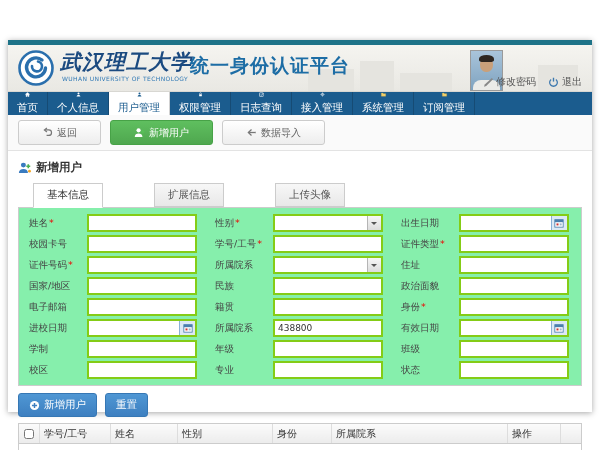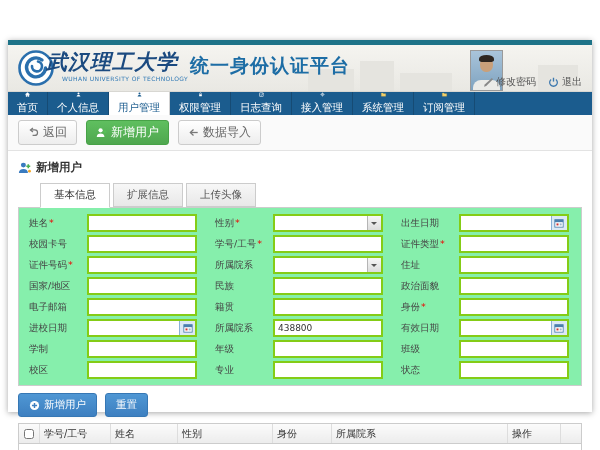--- a/index.html
+++ b/index.html
@@ -14,21 +14,21 @@
   .topbar{height:5px;background:#1e7388;}
   
   .hdr{position:relative;height:46px;background:linear-gradient(#f5f4f0,#e9e8e3);
     border-bottom:1px solid #d8d7d2;overflow:hidden;}
   .bld{position:absolute;bottom:0;background:#e5e4df;}
   .b1{left:300px;width:46px;height:22px;}
   .b2{left:352px;width:34px;height:30px;}
   .b3{left:392px;width:52px;height:18px;}
   .b4{left:530px;width:40px;height:26px;}
   .logo{position:absolute;left:10px;top:5px;width:36px;height:36px;}
-  .uni-cn{position:absolute;left:38px;top:3px;font-family:"DejaVu Serif","Liberation Serif",serif;
+  .uni-cn{position:absolute;left:52px;top:3px;font-family:"DejaVu Serif","Liberation Serif",serif;
     font-style:italic;font-weight:bold;font-size:21px;color:#1b4a80;letter-spacing:1px;}
   .uni-en{position:absolute;left:54px;top:30px;font-size:6px;color:#3079b5;letter-spacing:.4px;}
   .plat{position:absolute;left:182px;top:8px;font-size:19px;font-weight:bold;color:#1d6da5;letter-spacing:1px;}
   .avatar{position:absolute;left:462px;top:5px;width:31px;height:39px;border:1px solid #9a9a9a;
     background:linear-gradient(#a9c4da,#7fa3c0);overflow:hidden;}
   .avatar .head{position:absolute;left:9px;top:6px;width:13px;height:15px;border-radius:46%;background:#c9a07a;}
   .avatar .head:before{content:'';position:absolute;top:-2px;left:-1px;right:-1px;height:7px;
     background:#2e2620;border-radius:50% 50% 30% 30%;}
   .avatar .shirt{position:absolute;bottom:0;left:2px;width:27px;height:10px;background:#ebebe8;
     border-radius:8px 8px 0 0;}
@@ -39,30 +39,30 @@
   
   .nav{display:flex;height:23px;background:#1b5c8e;color:#fff;font-size:10.5px;}
   .nav-item{display:flex;align-items:center;gap:4px;padding:0 9px;
     border-right:1px solid rgba(0,0,0,.18);cursor:pointer;white-space:nowrap;flex-direction:column;}
   .nav-item.active{background:#fff;color:#1b5c8e;}
   .nav-item svg{width:11px;height:11px;fill:currentColor;stroke:currentColor;}
   .nav-item svg.folder{fill:#f2cf6b;stroke:#d8b24a;}
   
   .toolbar{height:35px;background:#fafafa;border-bottom:1px solid #e3e3e3;display:flex;
     align-items:center;gap:9px;padding:0 10px;}
-  .btn{display:inline-flex;align-items:center;gap:4px;height:23px;padding:0 9px;font-size:12px;
+  .btn{display:inline-flex;align-items:center;gap:4px;height:23px;padding:0 23px;font-size:10px;
     border-radius:3px;border:1px solid #ccc;background:linear-gradient(#fff,#ededed);color:#666;cursor:pointer;}
   .btn svg{width:11px;height:11px;}
   .btn.green{background:linear-gradient(#5fbf5f,#4fa74f);border-color:#47a247;color:#fff;}
   
   .content{padding:7px 10px 0;}
   .sec-title{display:flex;align-items:center;gap:5px;font-size:11.5px;font-weight:bold;color:#333;
     margin:2px 0 8px;}
   .sec-title svg{width:13px;height:13px;}
-  .tabs{display:flex;position:relative;z-index:2;margin-left:22px;}
+  .tabs{display:flex;position:relative;z-index:2;margin-left:15px;gap:48px;}
   .tab{padding:4px 13px;font-size:10.5px;color:#555;background:linear-gradient(#f7f7f7,#e8e8e8);
     border:1px solid #ccc;margin-right:3px;cursor:pointer;}
   .tab.active{background:#fff;color:#333;border-bottom-color:#fff;margin-bottom:-1px;padding-bottom:5px;}
   .panel{border:1px solid #ccc;background:#86efac;padding:6px 2px;position:relative;z-index:1;}
   .frow{display:flex;margin-bottom:3px;}
   .frow:last-child{margin-bottom:0;}
   .fcell{width:33.33%;display:flex;align-items:center;box-sizing:border-box;}
   .flabel{width:58px;padding-left:8px;font-size:9.5px;color:#444;flex:none;white-space:nowrap;}
   .req{color:#e00;margin-left:1px;}
   .ibox{position:relative;width:100px;height:14px;border:2px solid #84cc16;background:#fff;

